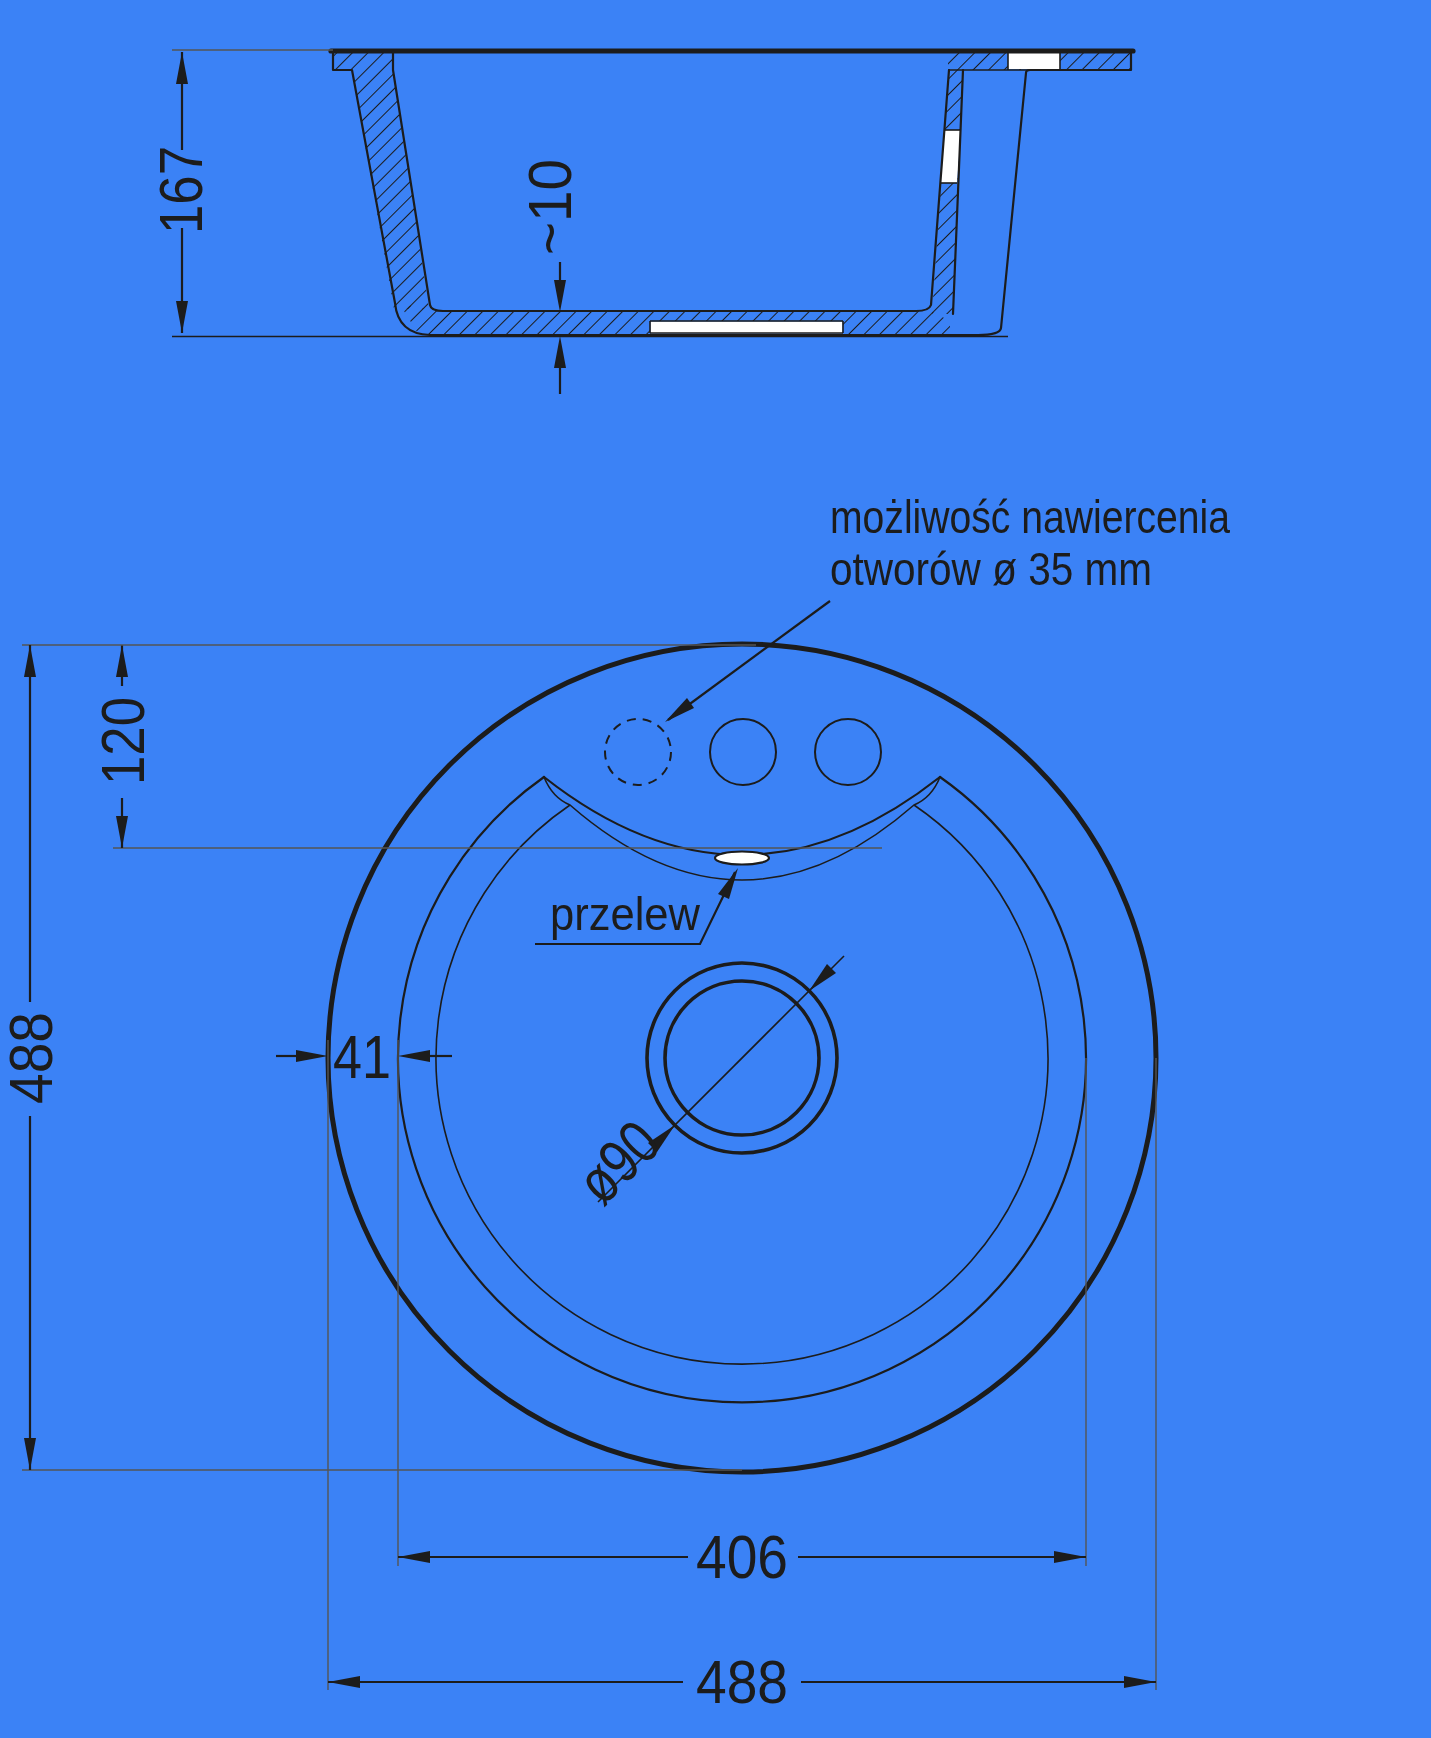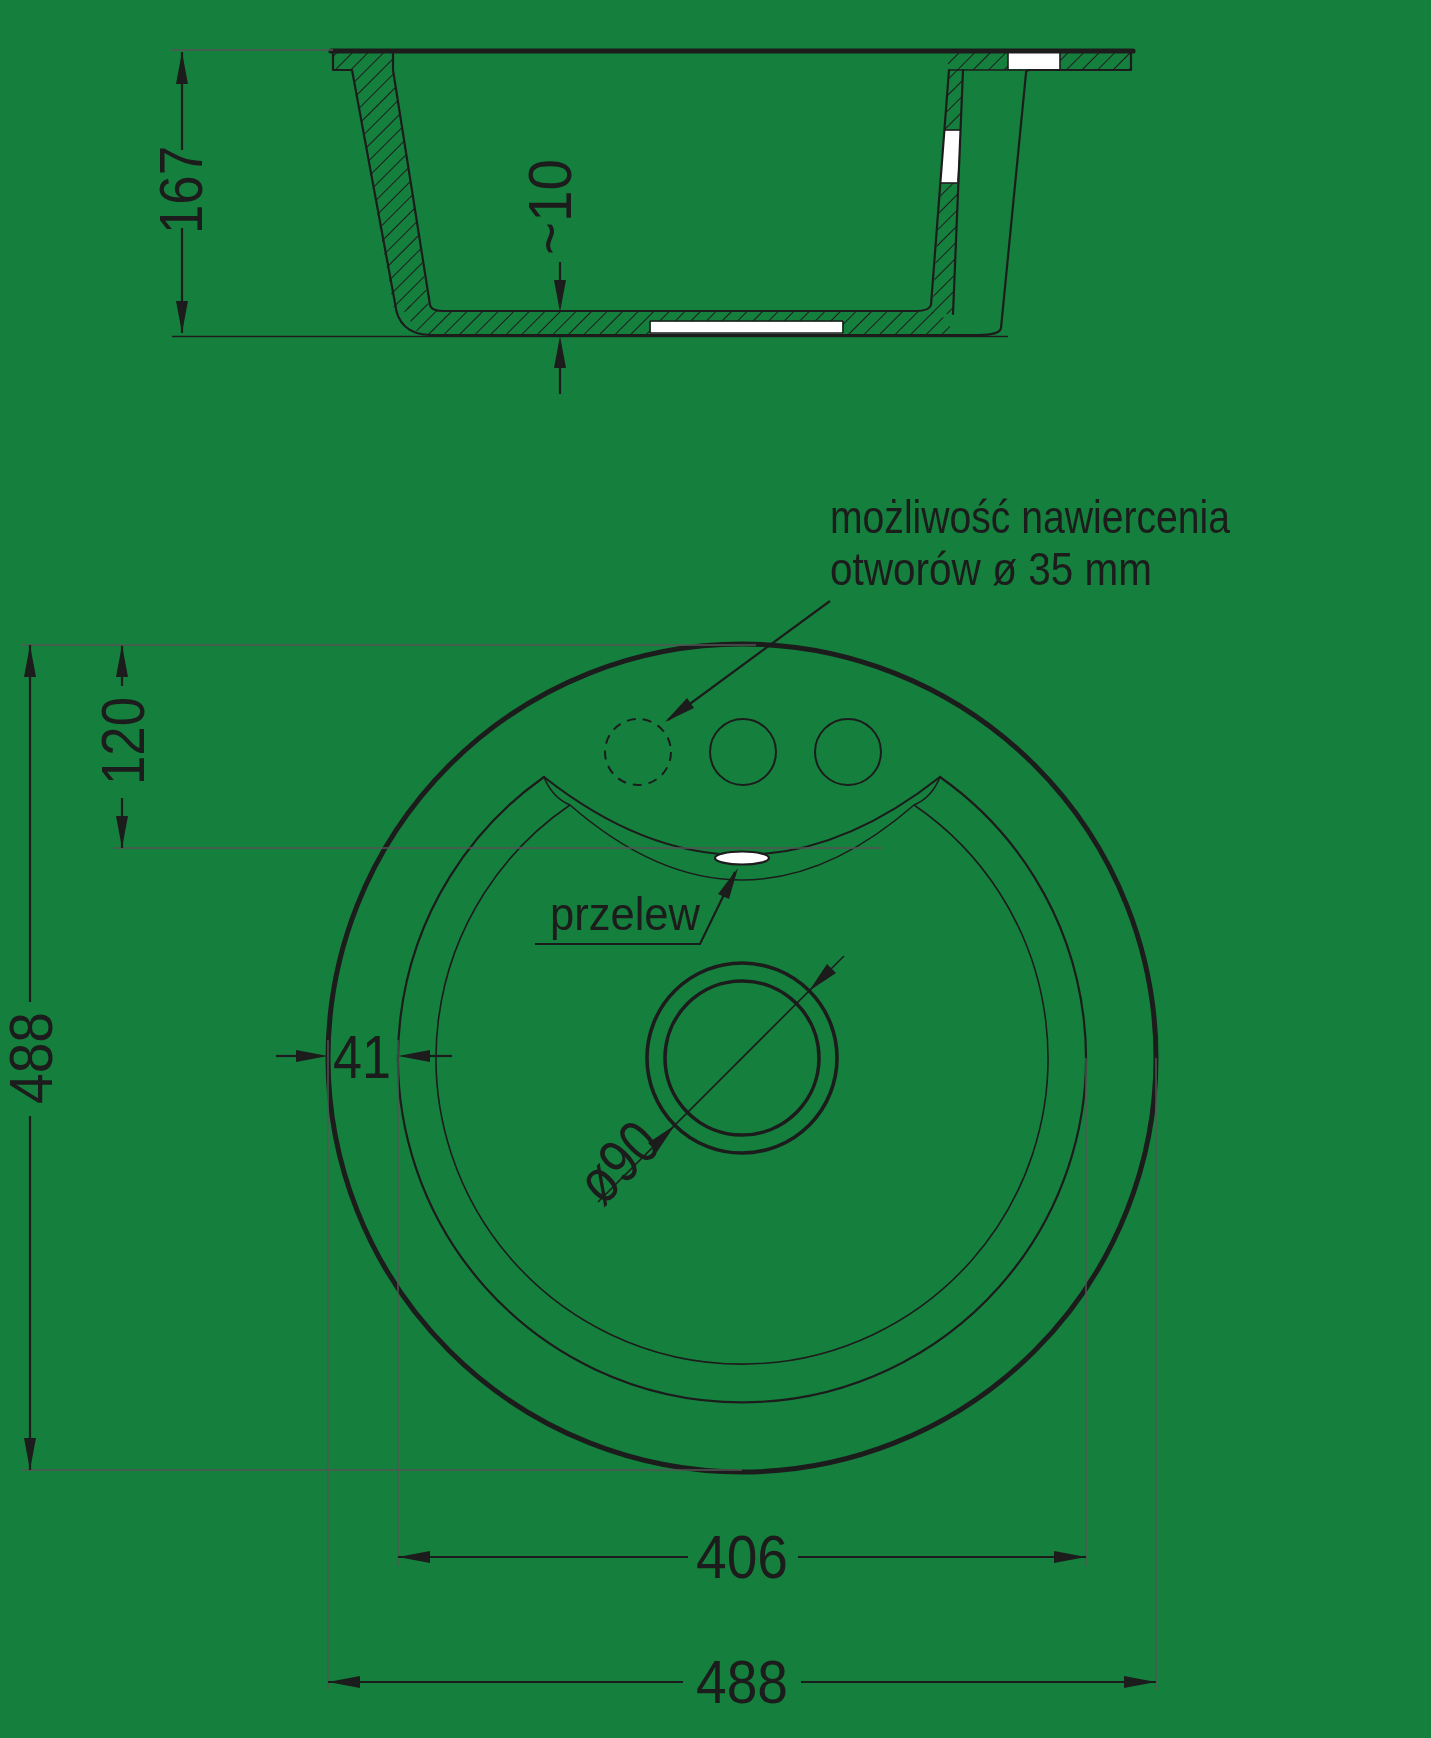--- a/index.html
+++ b/index.html
@@ -1,19 +1,19 @@
 <!DOCTYPE html>
 <html><head>
 <meta charset="utf-8">
 <style>
   html,body{margin:0;padding:0;background:#ffffff;}
   #canvas{
     position:relative;
     width:1431px;height:1738px;
-    background:#15803d;
+    background:#3b82f6;
     font-family:"Liberation Sans", sans-serif;
     overflow:hidden;
   }
   svg{display:block;}
   .thick{stroke:#1c1c1c;stroke-width:5.2;fill:none;stroke-linecap:round;}
   .line{stroke:#1c1c1c;stroke-width:2.2;fill:none;stroke-linejoin:round;stroke-linecap:round;}
   .thin{stroke:#1c1c1c;stroke-width:1.6;fill:none;}
   .ext{stroke:#555555;stroke-width:1.4;fill:none;}
   .dim{stroke:#1c1c1c;stroke-width:2.2;fill:none;}
   .arrow{fill:#1c1c1c;stroke:none;}

